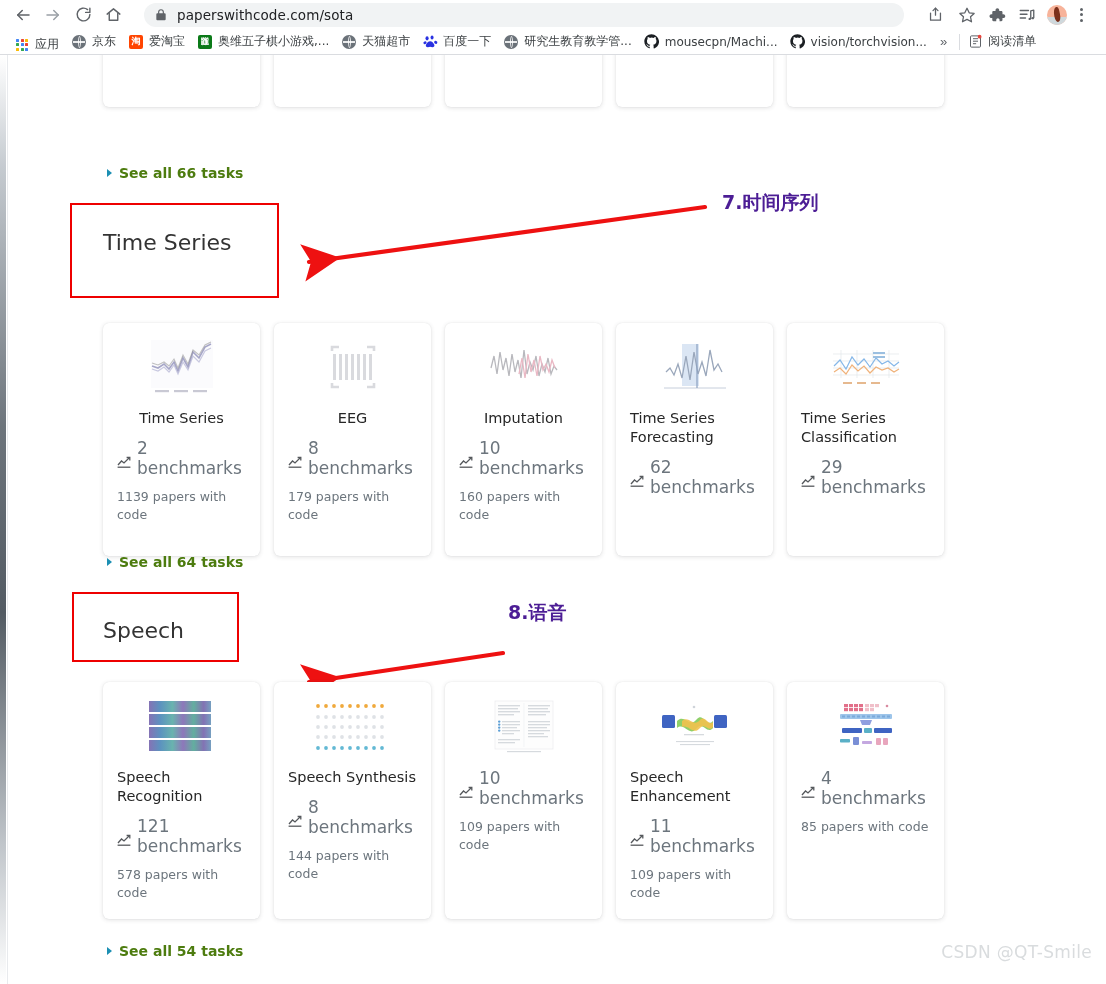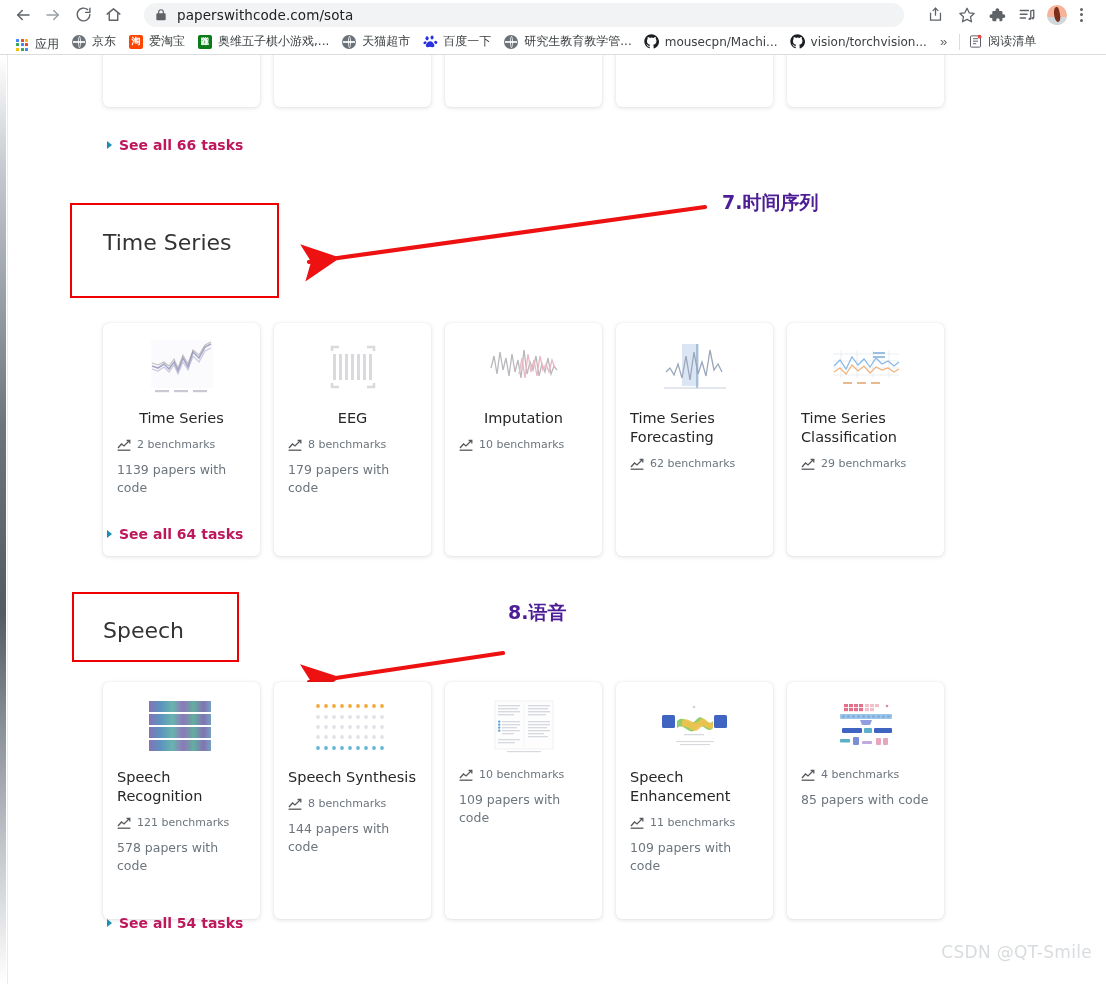--- a/index.html
+++ b/index.html
@@ -225,21 +225,21 @@
   .card-title {
     font-size: 14.5px;
     color: #262626;
     line-height: 19px;
     margin-bottom: 10px;
     font-family: "DejaVu Sans", sans-serif;
   }
   .card-title.center { text-align: center; }
   .bench-line {
     display: flex; align-items: center;
-    font-size: 11px;
+    font-size: 17px;
     color: #6c757d;
     margin-bottom: 10px;
     font-family: "DejaVu Sans", sans-serif;
   }
   .bench-ico { width: 14px; height: 12px; margin-right: 6px; flex: 0 0 auto; }
   .papers-line {
     font-size: 12.5px;
     color: #6c757d;
     line-height: 18px;
     font-family: "DejaVu Sans", sans-serif;
@@ -253,23 +253,24 @@
   }
 
   
   .see-all {
     position: absolute;
     left: 107px;
     display: flex;
     align-items: center;
     font-size: 14px;
     font-weight: bold;
-    color: #be185d;
+    color: #4d7c0f;
     font-family: "DejaVu Sans", sans-serif;
     cursor: pointer;
+    margin-top: 28px;
   }
   .see-all .tri {
     width: 0; height: 0;
     border-left: 5px solid #1b8fb3;
     border-top: 4px solid transparent;
     border-bottom: 4px solid transparent;
     margin-right: 7px;
   }
 
   
@@ -613,20 +614,21 @@
       <div class="bench-line">
         <span class="bench-ico">
           <svg width="14" height="12" viewBox="0 0 14 12" fill="none" stroke="#55585c" stroke-width="1.3">
               <polyline points="1,9 4.5,5 7,7 12.5,1.5"></polyline>
               <polyline points="9.6,1.5 12.8,1.5 12.8,4.4"></polyline>
               <line x1="0.6" y1="11.2" x2="13.4" y2="11.2"></line>
             </svg>
         </span>
         <span>10 benchmarks</span>
       </div>
+      <div class="papers-line">160 papers with code</div>
     </div>
 
     <div class="card" style="height:233px;">
       <div class="card-thumb">
         <svg width="66" height="52" viewBox="0 0 66 52">
           <rect x="20" y="2" width="17" height="42" fill="#dbe6f4"></rect>
           <polyline points="4,30 8,26 12,33 16,22 20,36 24,14 28,38 32,10 36,32 40,20 44,34 48,8 52,28 56,22 60,30" fill="none" stroke="#9aa7bb" stroke-width="1.3"></polyline>
           <line x1="2" y1="46" x2="64" y2="46" stroke="#c6cedb" stroke-width="1"></line>
           <line x1="35" y1="2" x2="35" y2="46" stroke="#8aa0c0" stroke-width="1.2"></line>
         </svg>

